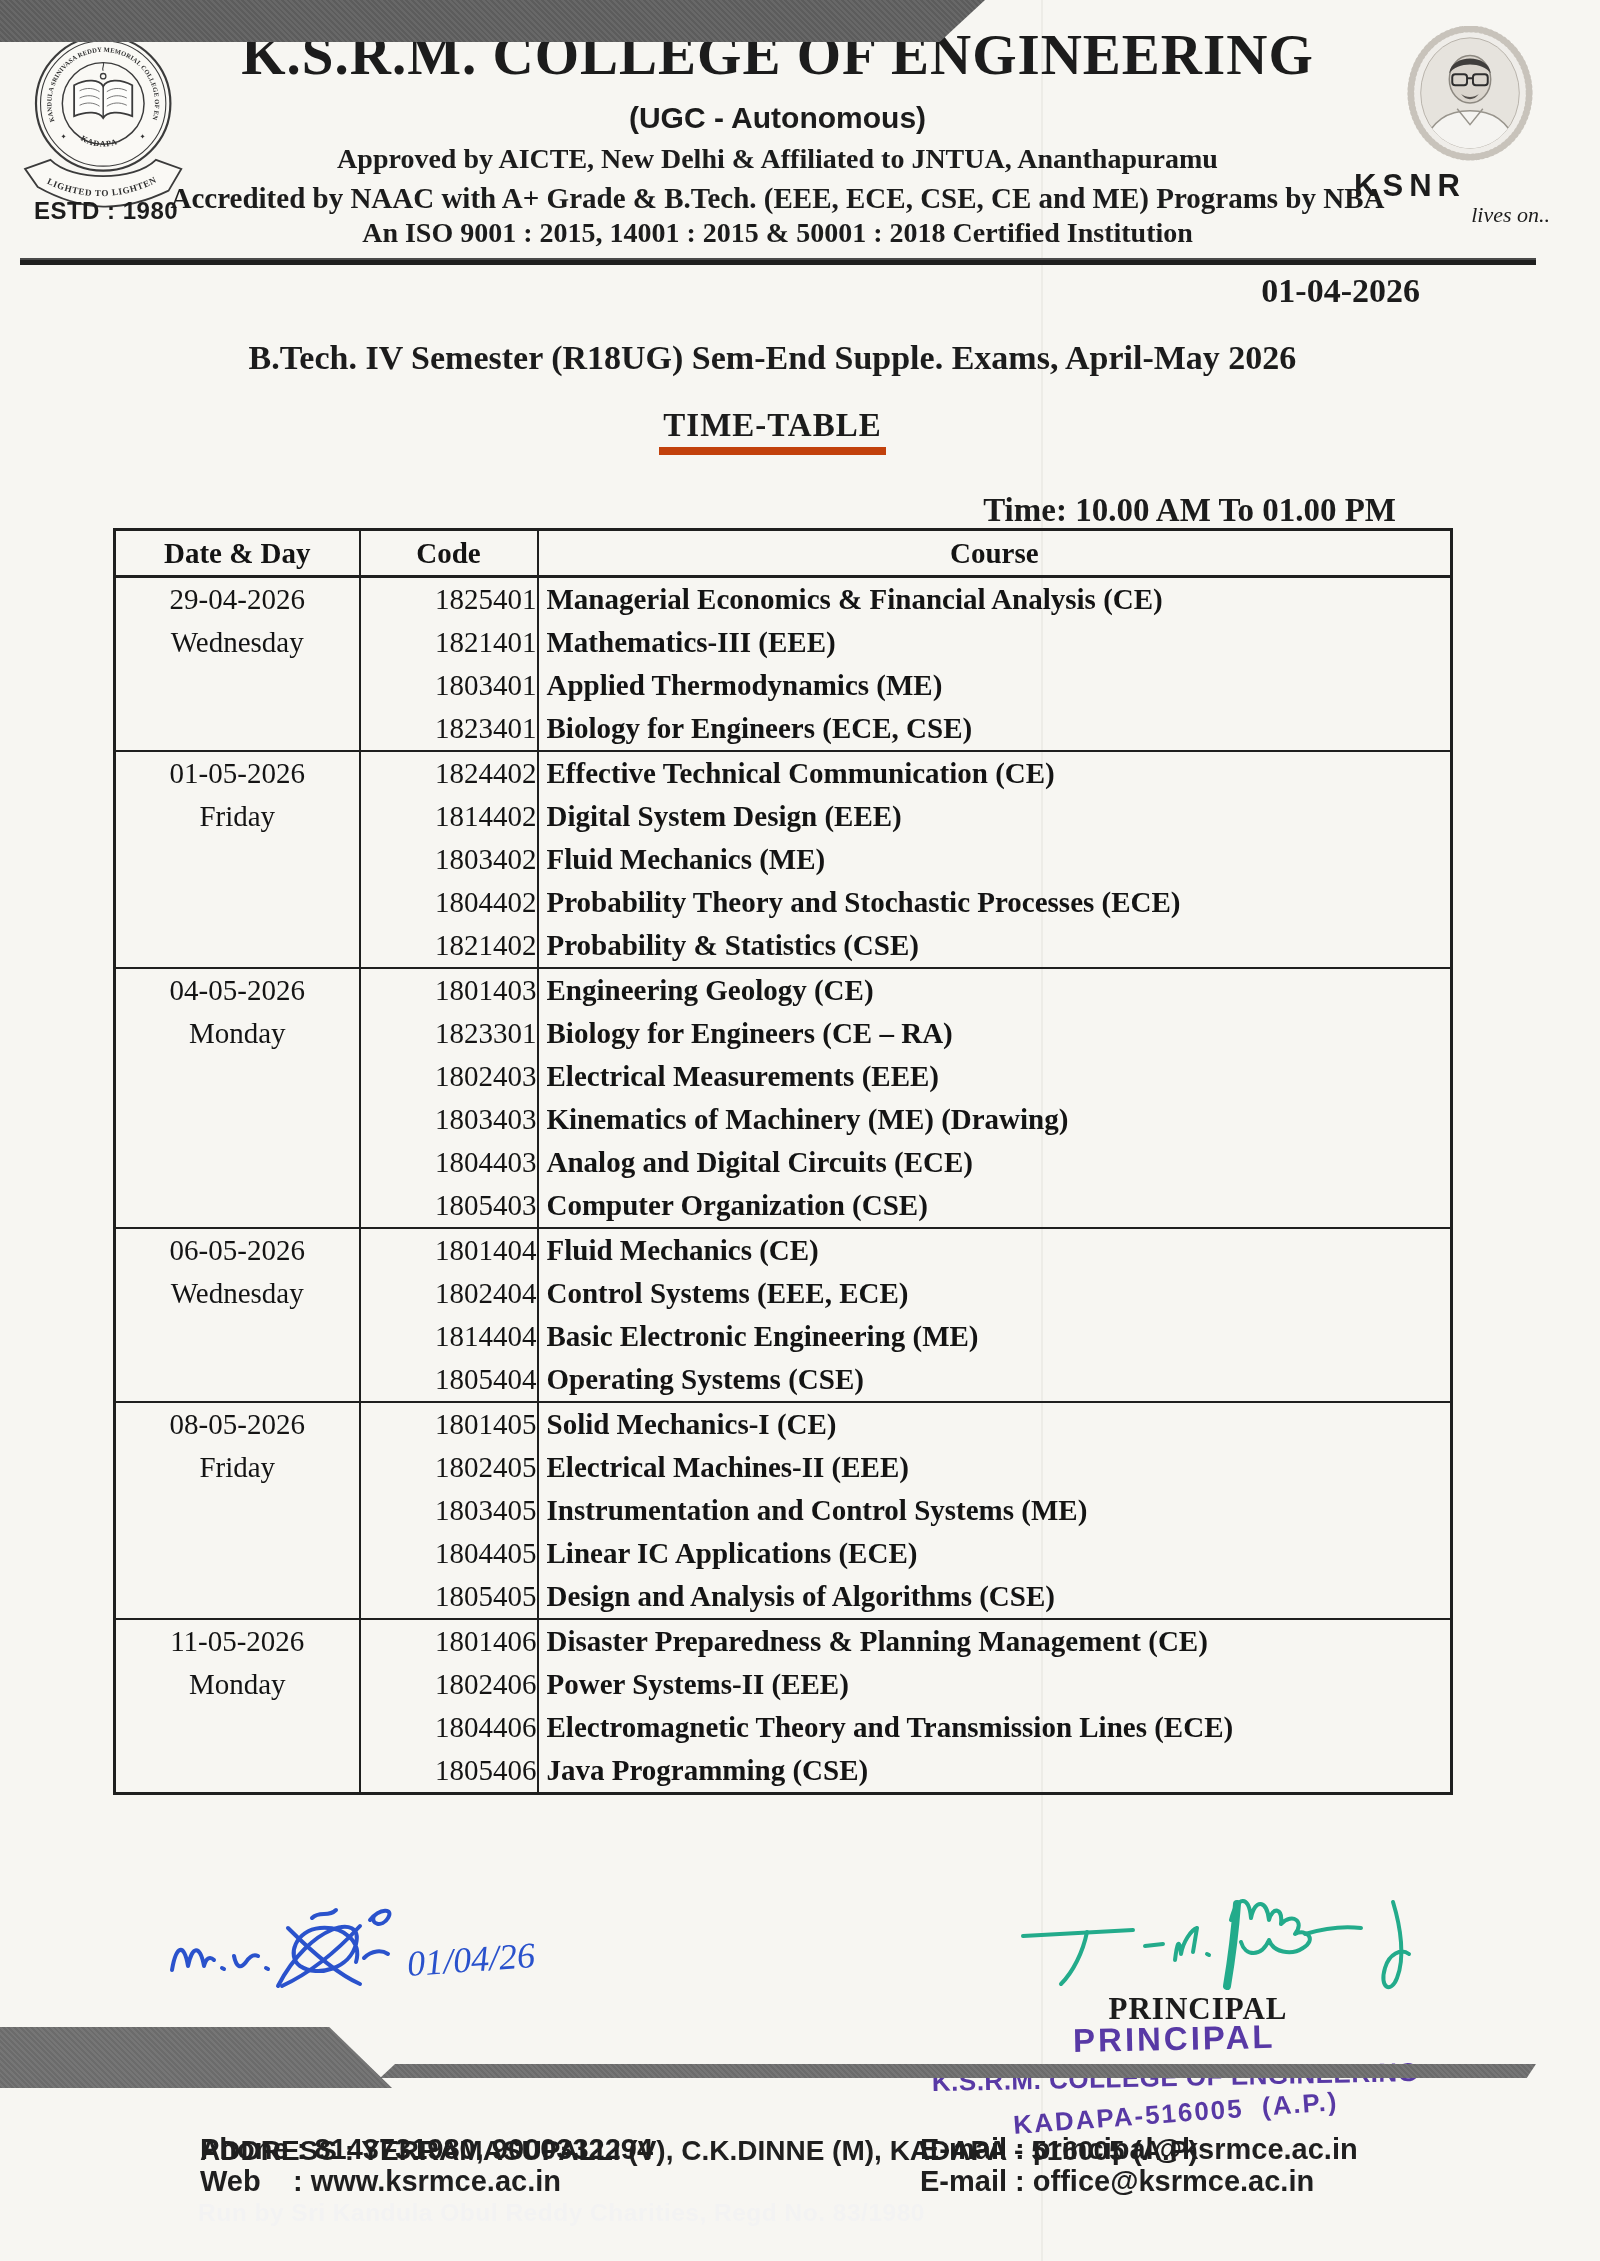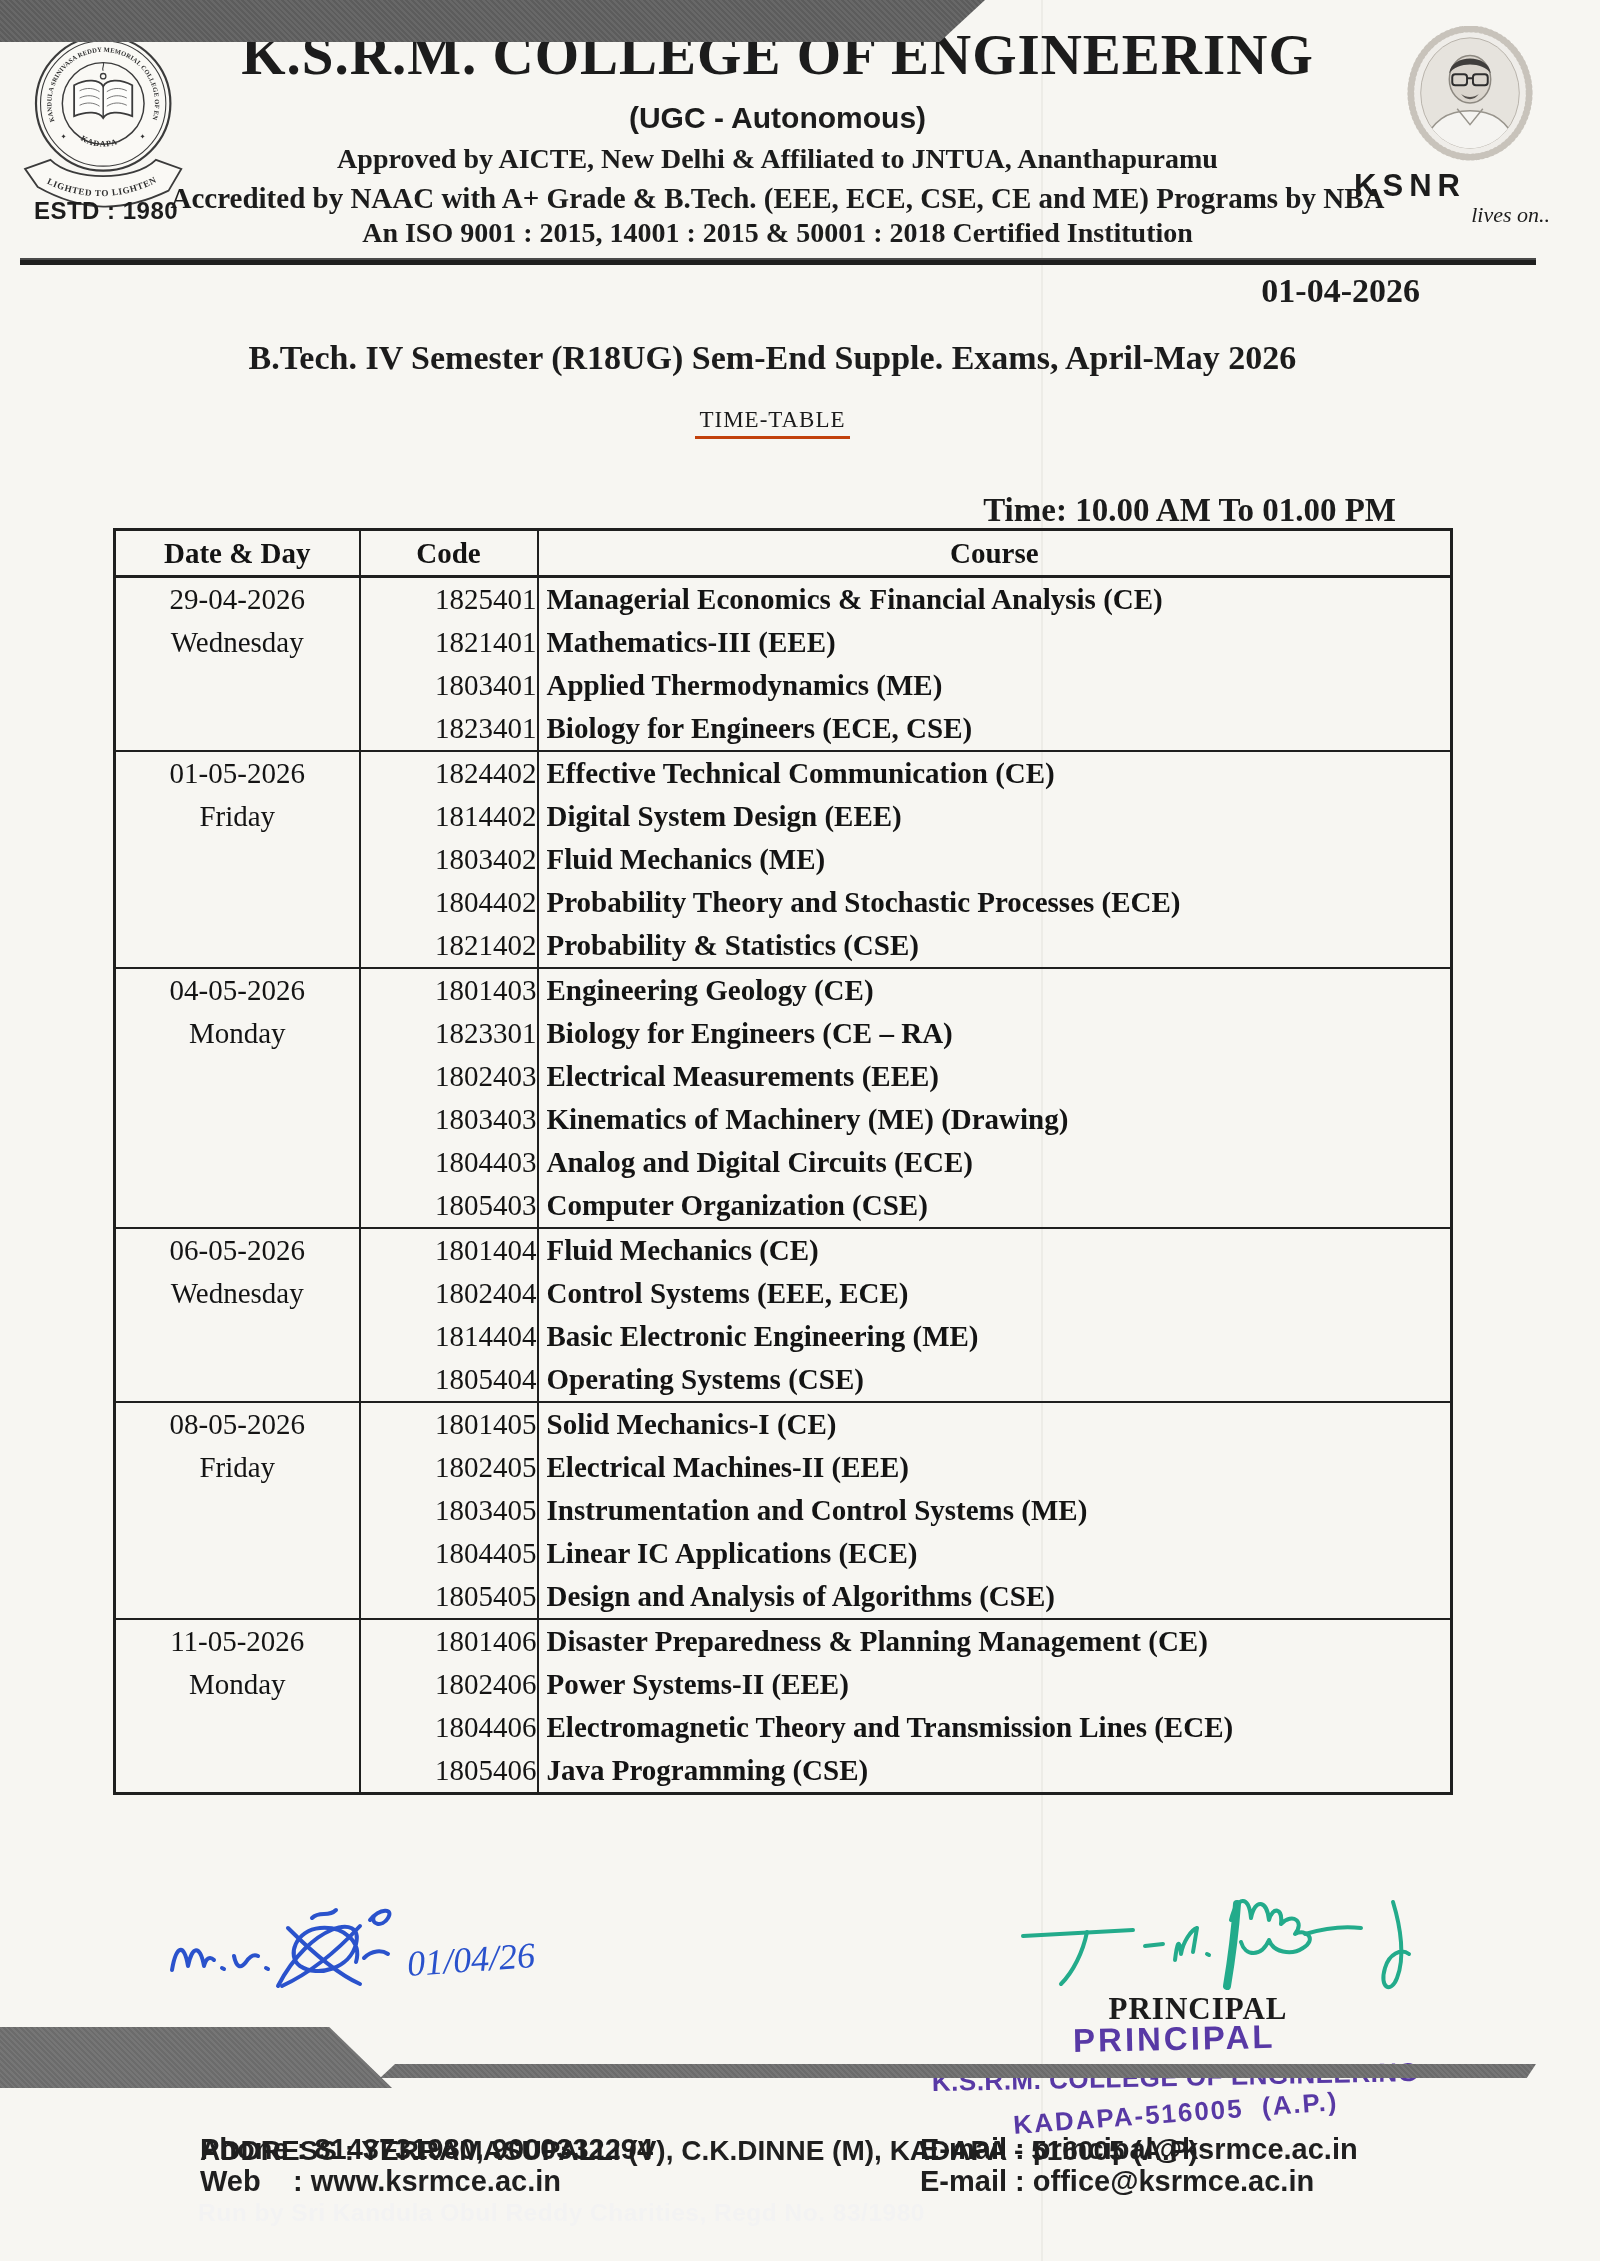--- a/index.html
+++ b/index.html
@@ -22,21 +22,21 @@
   .ksnr{position:absolute;left:1336px;top:168px;width:148px;text-align:center;font-size:31px;
         font-weight:bold;font-family:"Liberation Sans",sans-serif;letter-spacing:6px;}
   .liveson{position:absolute;left:1402px;top:202px;width:148px;text-align:right;font-size:22px;
         font-style:italic;font-family:"Liberation Serif",serif;}
   .head-rule{position:absolute;left:20px;top:258px;width:1516px;height:7px;
              background:linear-gradient(#4a4a4a 0 2px,#1f1f1f 2px 100%);}
   
   .doc-date{position:absolute;right:180px;top:272px;font-size:34px;font-weight:bold;}
   .doc-title{position:absolute;left:0;top:339px;width:1545px;text-align:center;font-size:34px;font-weight:bold;}
   .doc-sub-wrap{position:absolute;left:0;top:407px;width:1545px;text-align:center;}
-  .doc-sub{display:inline-block;font-size:23px;font-weight:normal;border-bottom:3px solid #c2410c;
+  .doc-sub{display:inline-block;font-size:33px;font-weight:bold;border-bottom:8px solid #c2410c;
            padding:0 4px 3px 4px;letter-spacing:1px;}
   .doc-time{position:absolute;right:204px;top:492px;font-size:33px;font-weight:bold;}
   
   .tt{position:absolute;left:113px;top:528px;border-collapse:collapse;table-layout:fixed;
       width:1337px;font-size:29px;color:#141414;}
   .tt col.c1{width:245px}.tt col.c2{width:178px}.tt col.c3{width:914px}
   .tt,.tt th,.tt td{border:2px solid #1f1f1f;}
   .tt{border-width:3px;}
   .tt th{height:44px;font-size:29px;font-weight:bold;text-align:center;border-bottom-width:3px;padding:0;}
   .tt td{vertical-align:top;padding:0;}

